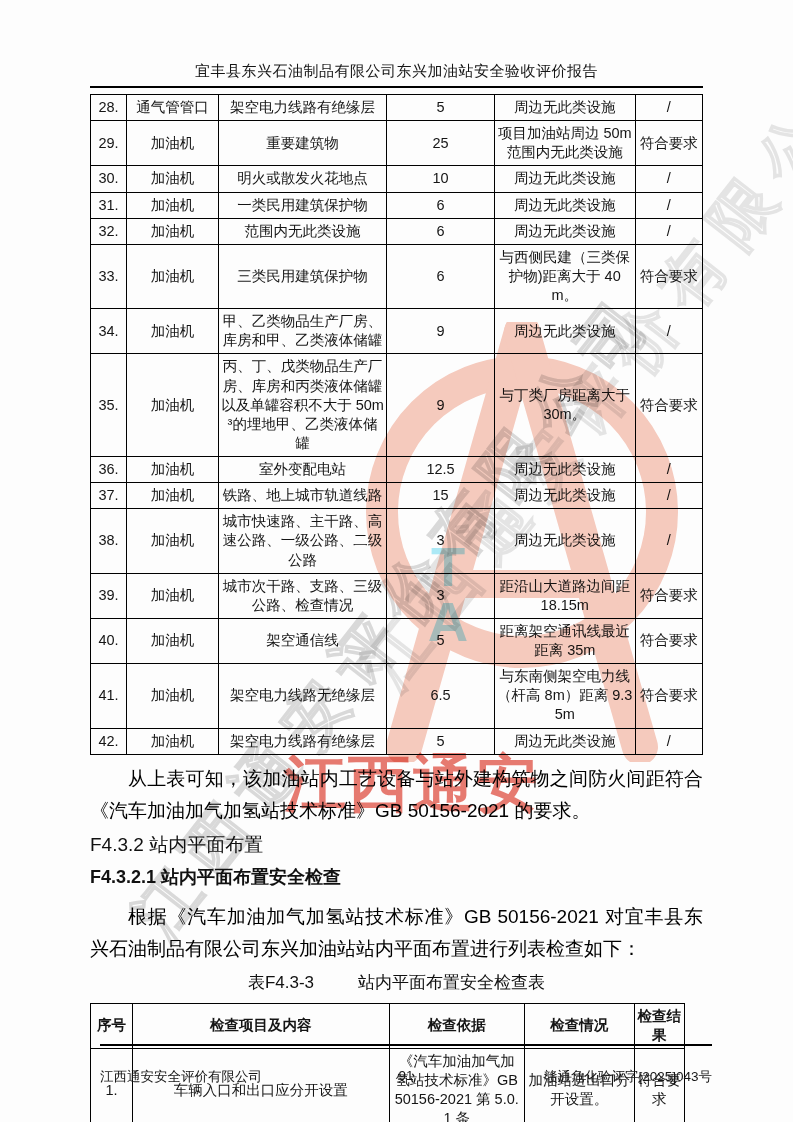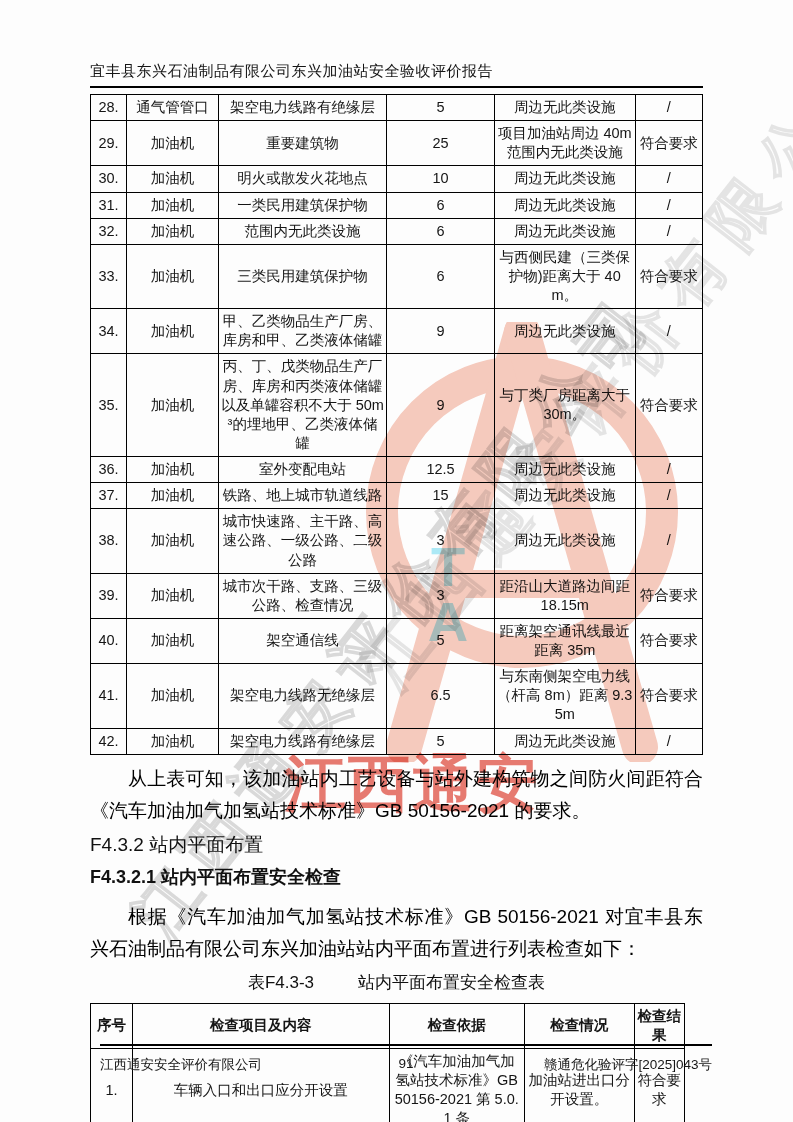--- a/index.html
+++ b/index.html
@@ -5,42 +5,42 @@
   html,body{margin:0;padding:0;background:#888;}
   .page{
     position:relative; width:793px; height:1122px; margin:0 auto;
     background:#fdfdfd; overflow:hidden;
     font-family:"Liberation Sans","DejaVu Sans",sans-serif;
     color:#111;
   }
   .content{position:relative; z-index:1; padding:0 90px;}
   
   .doc-header{
-    padding-top:62px; text-align:left; font-size:15px; letter-spacing:.5px;
+    padding-top:62px; text-align:center; font-size:15px; letter-spacing:.5px;
     border-bottom:2px solid #000; padding-bottom:5px; color:#151515;
   }
   
   table{border-collapse:collapse; width:100%; table-layout:fixed; margin-top:6px;}
   td,th{
     border:1px solid #000; text-align:center; vertical-align:middle;
     font-size:14.5px; line-height:1.32; padding:3px 2px; word-break:break-all;
     font-weight:normal; color:#151515;
   }
   th{font-weight:bold;}
   table.t2{width:97%; margin-left:0;}
   
   .para{font-size:19px; line-height:32px; text-indent:2em; margin:8px 0 0 0; text-align:justify; color:#000000;}
   .h1{font-size:19px; line-height:32px; font-weight:normal; margin:2px 0 0 0;}
   .h2{font-size:18px; line-height:32px; font-weight:bold; margin:0;}
   .tbl-caption{font-size:17px; line-height:28px; text-align:center; margin-top:4px;}
   .tbl-caption .cap-label{margin-right:44px;}
   
   .doc-footer{
     position:absolute; left:100px; right:81px; top:1044px; z-index:1;
-    border-top:2px solid #000; padding-top:10px;
+    border-top:2px solid #000; padding-top:22px;
     display:flex; justify-content:space-between; align-items:flex-start;
     font-size:13.5px; color:#151515;
   }
   .doc-footer .pageno{position:absolute; left:50%; transform:translateX(-50%);}
   
   .wm{position:absolute; z-index:3; pointer-events:none; mix-blend-mode:multiply;}
   .wm-red{
     left:284px; top:742px; font-size:62px; font-weight:bold; letter-spacing:2px;
     color:#e0473a; opacity:.72; white-space:nowrap;
   }
@@ -98,21 +98,21 @@
             <td>架空电力线路有绝缘层</td>
             <td>5</td>
             <td>周边无此类设施</td>
             <td>/</td>
           </tr>
           <tr>
             <td>29.</td>
             <td>加油机</td>
             <td>重要建筑物</td>
             <td>25</td>
-            <td>项目加油站周边 40m 范围内无此类设施</td>
+            <td>项目加油站周边 50m 范围内无此类设施</td>
             <td>符合要求</td>
           </tr>
           <tr>
             <td>30.</td>
             <td>加油机</td>
             <td>明火或散发火花地点</td>
             <td>10</td>
             <td>周边无此类设施</td>
             <td>/</td>
           </tr>

